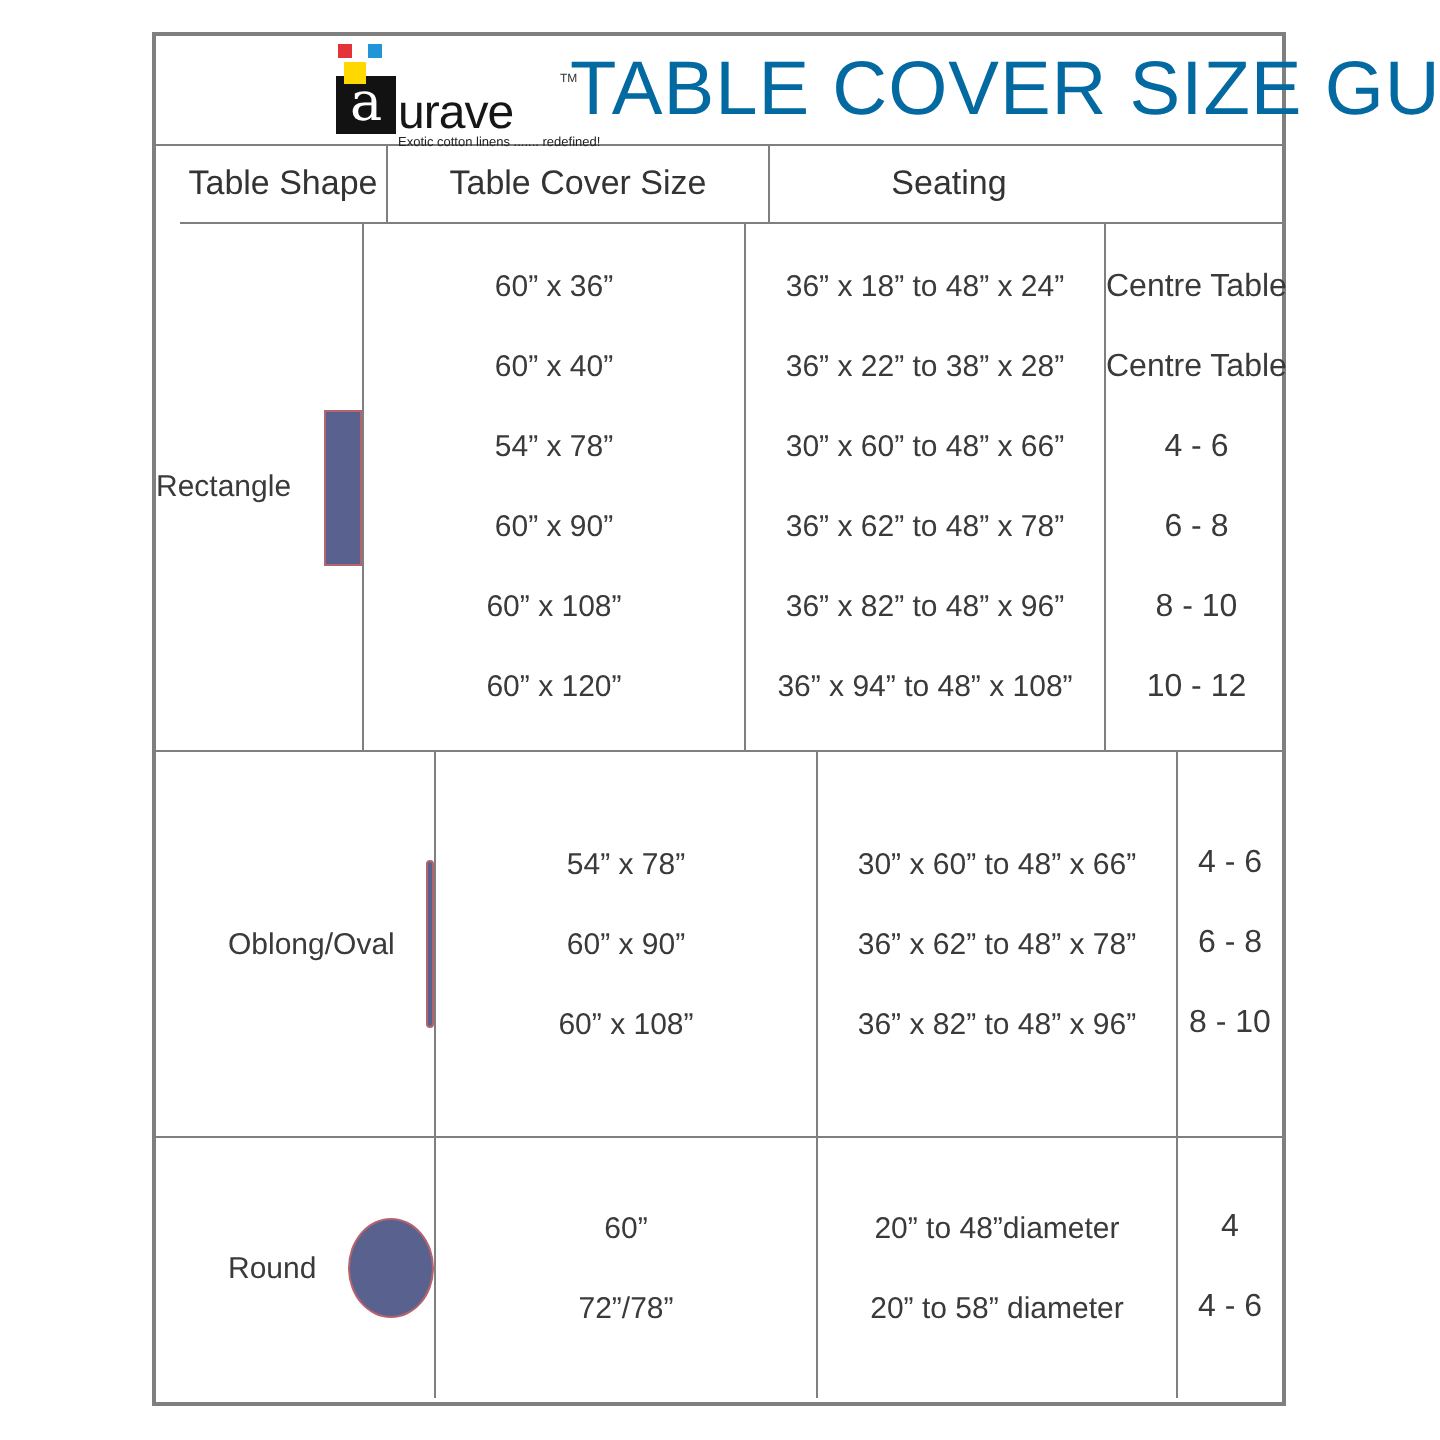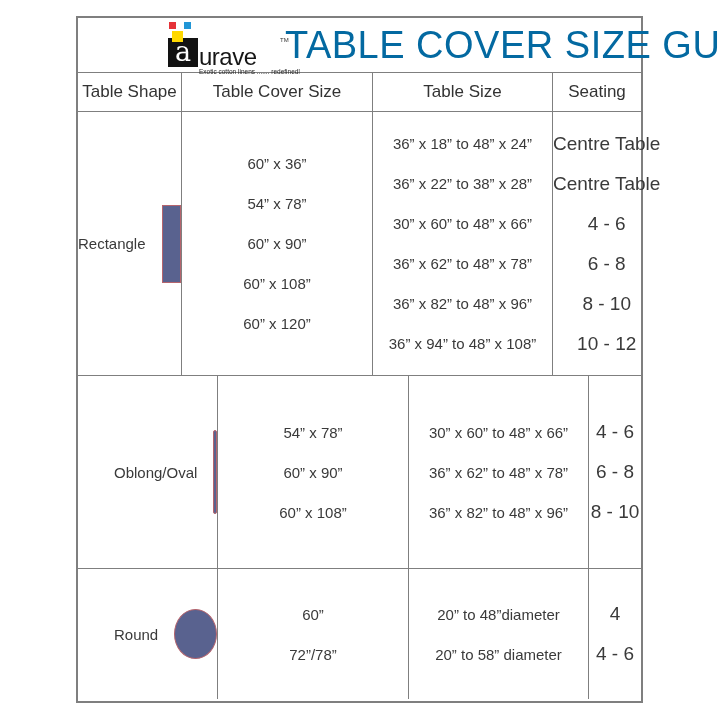--- a/index.html
+++ b/index.html
@@ -34,21 +34,21 @@
   .logo-rest{
     font-size:24px;line-height:.78;color:#161616;letter-spacing:-.5px;margin-left:1px;
   }
   .logo-tm{position:absolute;left:114px;top:17px;font-size:6px;color:#333;}
   .tagline{
     position:absolute;left:33px;top:48px;font-size:6.5px;color:#222;white-space:nowrap;
   }
   
   .header-row{
     height:38px;border-bottom:1.5px solid #7f7f7f;
-    display:grid;grid-template-columns:103px 191px 180px 1fr;
+    display:grid;grid-template-columns:103px 191px 180px 1fr;margin-left:12px;
   }
   .header-cell{
     display:flex;align-items:center;justify-content:center;
     font-size:17px;color:#333;
   }
   .vline{border-left:1.5px solid #7f7f7f;}
   
   .sec{display:grid;grid-template-columns:103px 191px 180px 1fr;}
   .sec + .sec{border-top:1.5px solid #7f7f7f;padding-left:36px;}
   .sec-rectangle{height:263px;}
@@ -62,21 +62,21 @@
   .shape-rect{width:50px;height:78px;}
   .shape-pill{width:39px;height:84px;border-radius:20px;}
   .shape-circle{width:50px;height:50px;border-radius:50%;}
   .rows-cell{
     display:flex;flex-direction:column;justify-content:center;align-items:center;
   }
   .row-text{
     height:40px;display:flex;align-items:center;justify-content:center;
     font-size:15px;color:#3a3a3a;white-space:nowrap;
   }
-  .seating .row-text{font-size:19px;}
+  .seating .row-text{font-size:16px;}
 </style>
 </head>
 <body>
 
 <div class="page">
   <div class="guide">
 
     <div class="title-row">
       <div class="logo">
         <span class="sq sq-red" style="background: rgb(229, 50, 56);"></span>
@@ -88,31 +88,31 @@
         </div>
         <span class="logo-tm">TM</span>
         <div class="tagline">Exotic cotton linens ....... redefined!</div>
       </div>
       <div class="title">TABLE COVER SIZE GUIDE</div>
     </div>
 
     <div class="header-row">
       <div class="header-cell">Table Shape</div>
       <div class="header-cell vline">Table Cover Size</div>
-      <div class="header-cell vline">Table Size</div>
       <div class="header-cell vline">Seating</div>
     </div>
 
     <div class="sec sec-rectangle">
       <div class="shape-cell">
         <div class="shape-label">Rectangle</div>
         <div class="shape shape-rect" style="background: rgb(89, 98, 143); border-color: rgb(181, 100, 109);"></div>
       </div>
       <div class="rows-cell vline">
         <div class="row-text">60” x 36”</div>
+        <div class="row-text">60” x 40”</div>
         <div class="row-text">54” x 78”</div>
         <div class="row-text">60” x 90”</div>
         <div class="row-text">60” x 108”</div>
         <div class="row-text">60” x 120”</div>
       </div>
       <div class="rows-cell vline">
         <div class="row-text">36” x 18” to 48” x 24”</div>
         <div class="row-text">36” x 22” to 38” x 28”</div>
         <div class="row-text">30” x 60” to 48” x 66”</div>
         <div class="row-text">36” x 62” to 48” x 78”</div>

